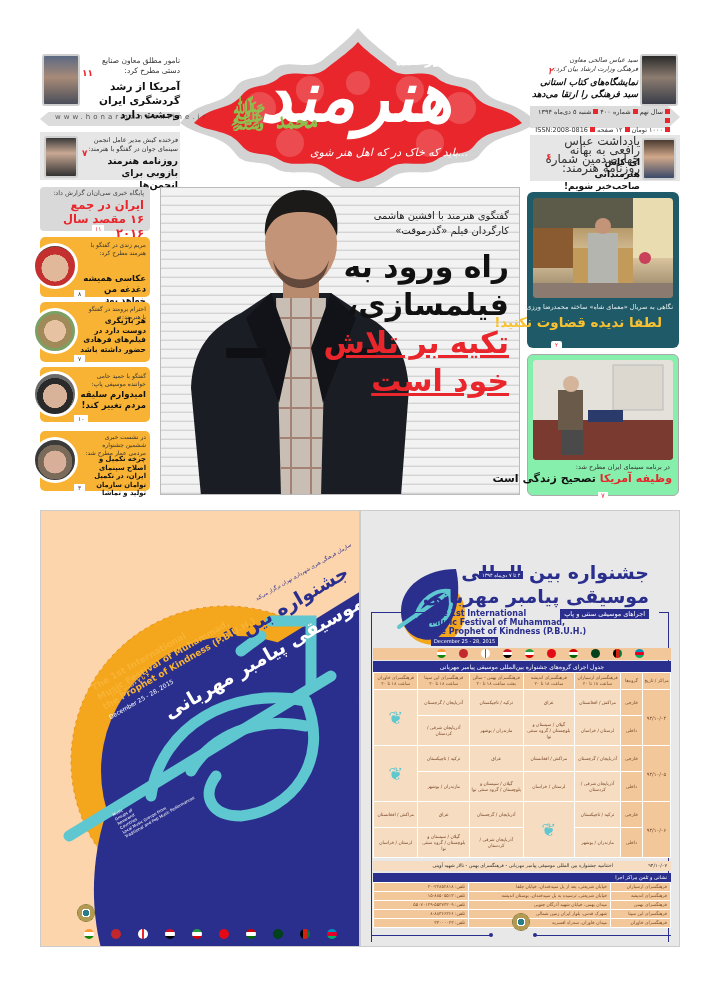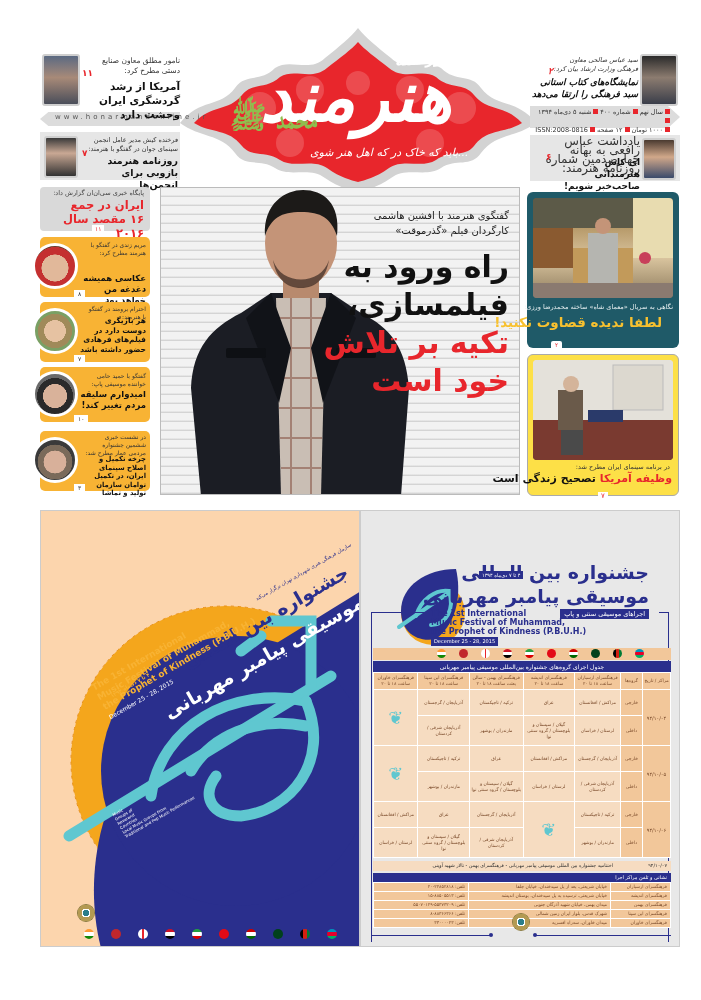--- a/index.html
+++ b/index.html
@@ -81,39 +81,39 @@
     border: 1px solid #bbb;
     background: repeating-linear-gradient(180deg, #f2f2f2 0px, #f2f2f2 7px, #d9d9d9 8px, #cfcfcf 9px);
     overflow: hidden;
   }
   .person {
     position: absolute; left: 10px; top: 0; width: 260px; height: 308px;
   }
   .main-kicker { position: absolute; right: 10px; top: 20px; font-size: 10px; color: #222; line-height: 15px; text-align: right; }
   .main-head { position: absolute; right: 10px; top: 60px; font-size: 30px; font-weight: bold; line-height: 38px; text-align: right; }
   .main-head .black { color: #111; display: block; }
-  .main-head .red { color: #e8262c; display: block; }
+  .main-head .red { color: #e8262c; display: block; text-decoration: underline; }
 
   
   .teal-card {
     position: absolute; left: 527px; top: 192px; width: 152px; height: 156px;
     background: #1f5a68; border-radius: 6px;
   }
   .teal-card .img {
     position: absolute; left: 6px; top: 6px; width: 140px; height: 100px; border-radius: 4px;
     background: linear-gradient(180deg, #6b5a3a 0%, #b79a6a 30%, #d9c49e 60%, #8c7a5c 100%);
     overflow: hidden;
   }
   .teal-card .kicker { position: absolute; right: 6px; top: 111px; font-size: 6.5px; color: #e8f0f2; text-align: right; white-space: nowrap; }
   .teal-card .head { position: absolute; right: 17px; top: 122px; font-size: 13.5px; font-weight: bold; color: #f8c12f; text-align: center; white-space: nowrap; }
   .teal-card .pg { position: absolute; left: 24px; bottom: 0; font-size: 6px; color: #e8262c; background: #fff; padding: 0 4px; border-radius: 2px 2px 0 0; }
 
   .grey-card {
     position: absolute; left: 527px; top: 354px; width: 152px; height: 142px;
-    background: #fde047; border: 1.5px solid #aaa; border-radius: 6px;
+    background: #86efac; border: 1.5px solid #aaa; border-radius: 6px;
   }
   .grey-card .img {
     position: absolute; left: 5px; top: 5px; width: 140px; height: 100px; border-radius: 4px;
     background: linear-gradient(180deg, #e9e6e0 0%, #d7d1c6 50%, #7a4a3c 75%, #5a3a30 100%);
     overflow: hidden;
   }
   .grey-card .kicker { position: absolute; right: 8px; top: 108px; font-size: 6.5px; color: #333; text-align: right; white-space: nowrap; }
   .grey-card .head { position: absolute; right: 6px; top: 117px; font-size: 11px; font-weight: bold; color: #111; text-align: right; white-space: nowrap; }
   .grey-card .head .red { color: #e8262c; }
   .grey-card .pg { position: absolute; left: 70px; bottom: -5px; font-size: 7px; color: #e8262c; background: #fff; padding: 0 3px; }

